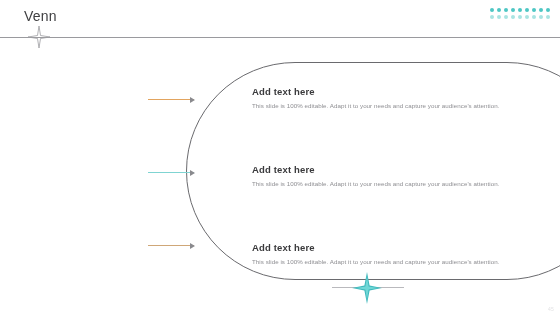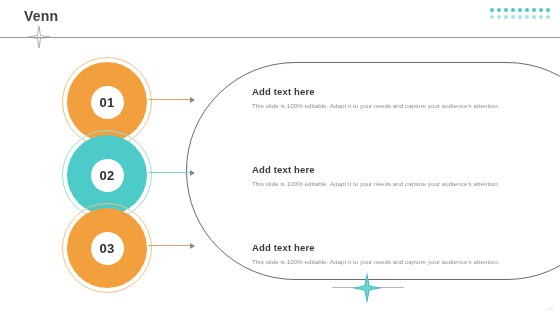--- a/index.html
+++ b/index.html
@@ -21,21 +21,21 @@
   }
 
   
   .slide-title {
     position: absolute;
     left: 24px;
     top: 8px;
     font-size: 14px;
     color: #3f3f41;
     letter-spacing: .2px;
-    font-weight: 700;
+    font-weight: 400;
   }
 
   .header-rule {
     position: absolute;
     left: 0;
     top: 37px;
     width: 560px;
     height: 1px;
     background: #9a9a9e;
   }
@@ -254,47 +254,20 @@
     <i class="pale"></i>
     <i class="pale"></i>
     <i class="pale"></i>
     <i class="pale"></i>
     <i class="pale"></i>
     <i class="pale"></i>
   </div>
 
   <div class="pill"></div>
 
-  <div class="donuts">
-
-    <div class="donut donut-1">
-      <div class="halo"></div>
-      <div class="ring"></div>
-      <div class="hub">
-        <span>01</span>
-      </div>
-    </div>
-
-    <div class="donut donut-2">
-      <div class="halo"></div>
-      <div class="ring"></div>
-      <div class="hub">
-        <span>02</span>
-      </div>
-    </div>
-
-    <div class="donut donut-3">
-      <div class="halo"></div>
-      <div class="ring"></div>
-      <div class="hub">
-        <span>03</span>
-      </div>
-    </div>
-
-  </div>
 
   <div class="connector conn-1"></div>
   <div class="connector conn-2"></div>
   <div class="connector conn-3"></div>
 
   <div class="blocks">
 
     <div class="block block-1">
       <h3>Add text here</h3>
       <p>This slide is 100% editable. Adapt it to your needs and capture your audience's attention.</p>

